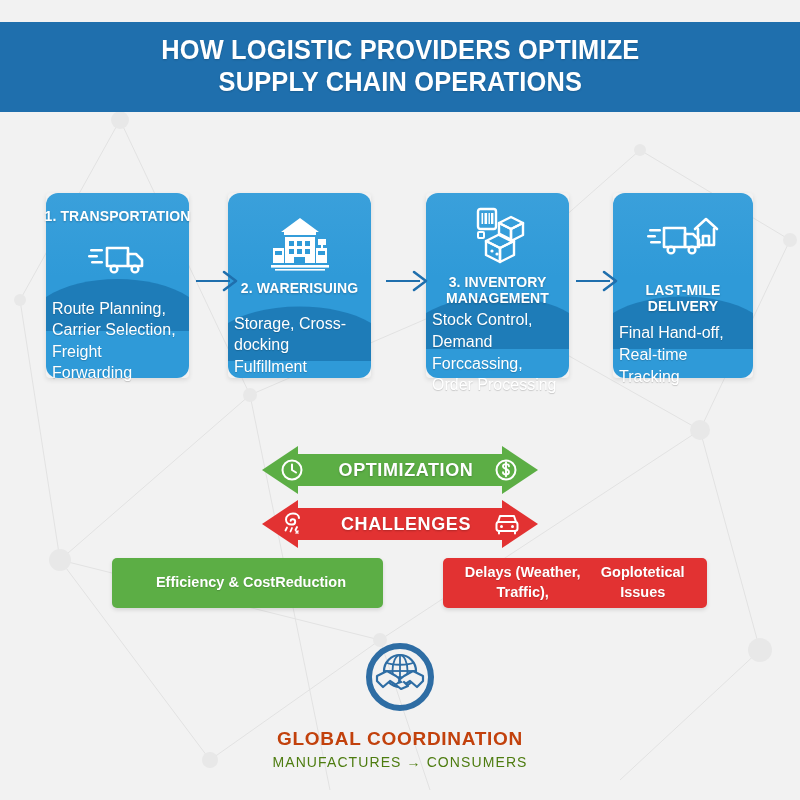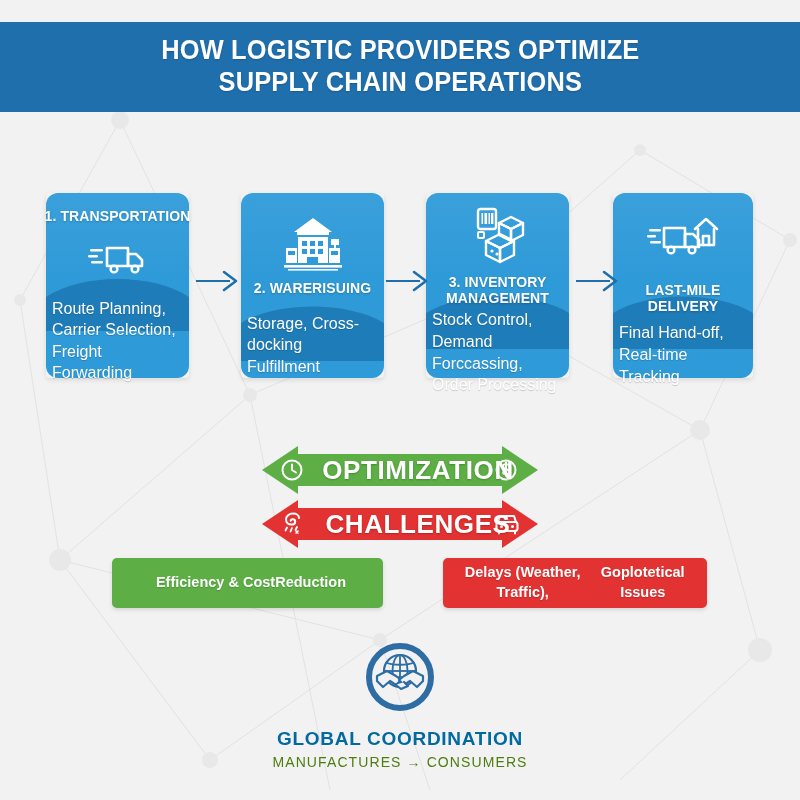--- a/index.html
+++ b/index.html
@@ -56,23 +56,23 @@
     color:#fff;text-align:left;font-size:16px;line-height:1.35;
     text-shadow:0 1px 1px rgba(0,0,0,.18);padding:0 6px;
   }
 
   
   .conn{position:absolute;top:268px;width:46px;height:26px;z-index:5;}
 
   
   .banner{position:absolute;z-index:4;}
   .banner-label{
-    position:absolute;left:18px;top:0;width:100%;height:100%;
+    position:absolute;left:6px;top:0;width:100%;height:100%;
     display:flex;align-items:center;justify-content:center;
-    color:#fff;font-weight:bold;font-size:26px;letter-spacing:.6px;
+    color:#fff;font-weight:bold;font-size:18px;letter-spacing:.6px;
     text-shadow:0 1px 2px rgba(0,0,0,.22);
     pointer-events:none;
   }
 
   
   .obox{
     position:absolute;border-radius:5px;z-index:4;
     display:flex;align-items:center;justify-content:center;
     color:#fff;font-weight:bold;font-size:14.5px;line-height:1.35;
     text-align:center;padding:0 12px;
@@ -81,21 +81,21 @@
   }
   .obox.green{background:#5cae45;padding-left:19px;}
   .obox.red{background:#e23232;}
 
   
   .footer{
     position:absolute;left:0;top:640px;width:800px;z-index:4;
     display:flex;flex-direction:column;align-items:center;
   }
   .footer-title{
-    margin-top:10px;color:#0369a1;font-weight:bold;font-size:19px;
+    margin-top:10px;color:#c2410c;font-weight:bold;font-size:19px;
     letter-spacing:.7px;
   }
   .footer-sub{
     margin-top:4px;color:#4d7c0f;font-size:14px;letter-spacing:1.1px;
   }
 </style>
 </head>
 <body>
 
 <div id="page">
@@ -169,21 +169,21 @@
     </div>
   </div>
 
   <div class="conn" style="left:196px;">
     <svg width="46" height="26" viewBox="0 0 46 26">
       <line x1="0" y1="13" x2="34" y2="13" stroke="#1f6fad" stroke-width="2.2"></line>
       <polyline points="28,4 40,13 28,22" fill="none" stroke="#1f6fad" stroke-width="2.6" stroke-linecap="round" stroke-linejoin="round"></polyline>
     </svg>
   </div>
 
-  <div class="card" style="left:241px;">
+  <div class="card" style="left:228px;">
     <div class="card-inner">
       <svg class="wave" style="top:108px;" viewBox="0 0 143 60" preserveAspectRatio="none">
         <path d="M0,22 C36,0 107,0 143,22 L143,60 L0,60 Z" fill="#1e7cb8"></path>
       </svg>
     </div>
     <div class="card-content">
       <div class="card-icon" style="margin-top:22px;">
         <svg width="62" height="56" viewBox="0 0 62 56">
           <g fill="#ffffff">
             <path d="M31,3 L50,17 L47,17 L47,20 L15,20 L15,17 L12,17 Z"></path>

